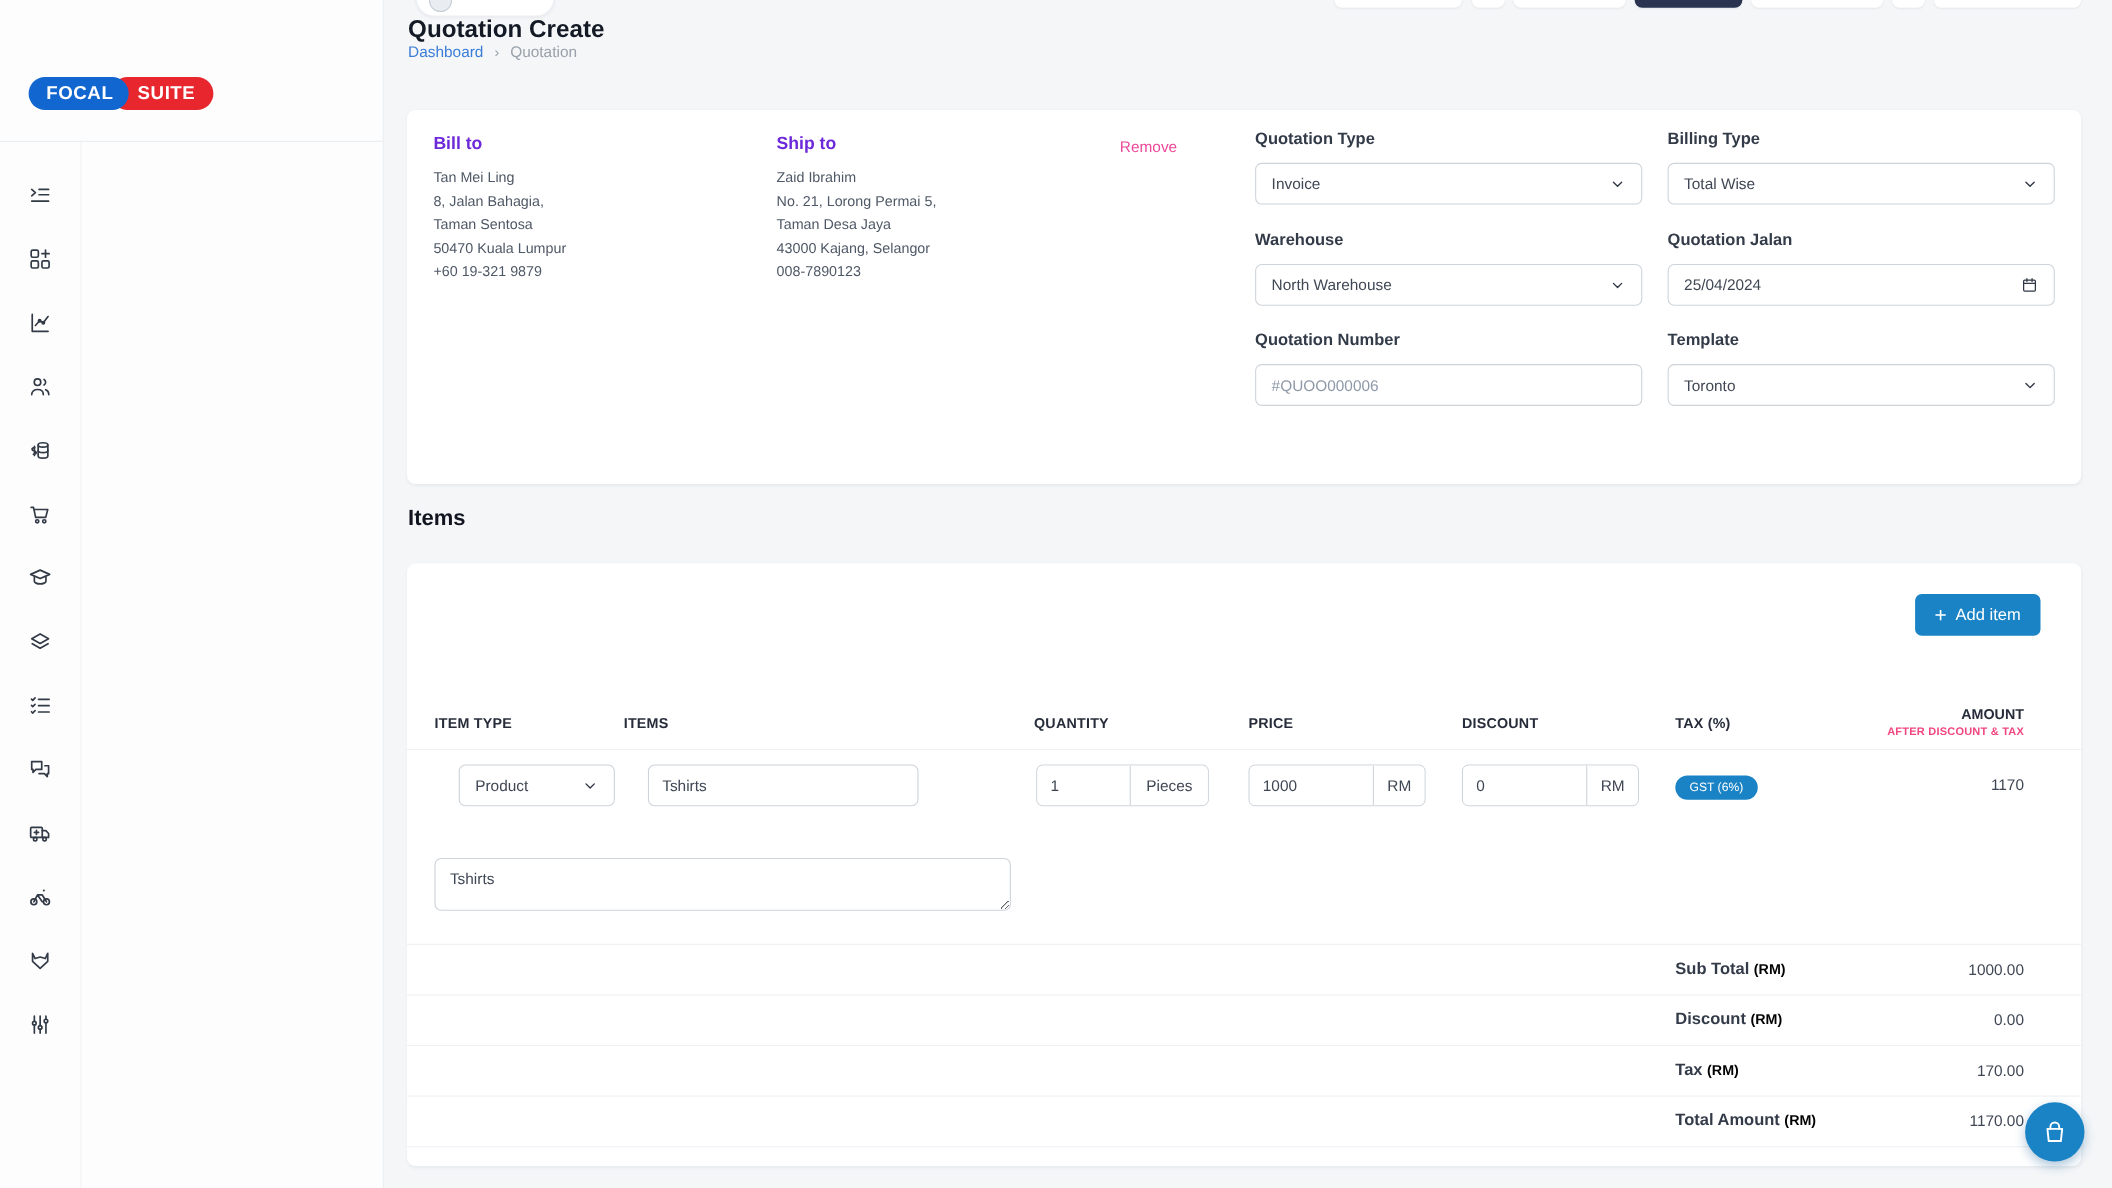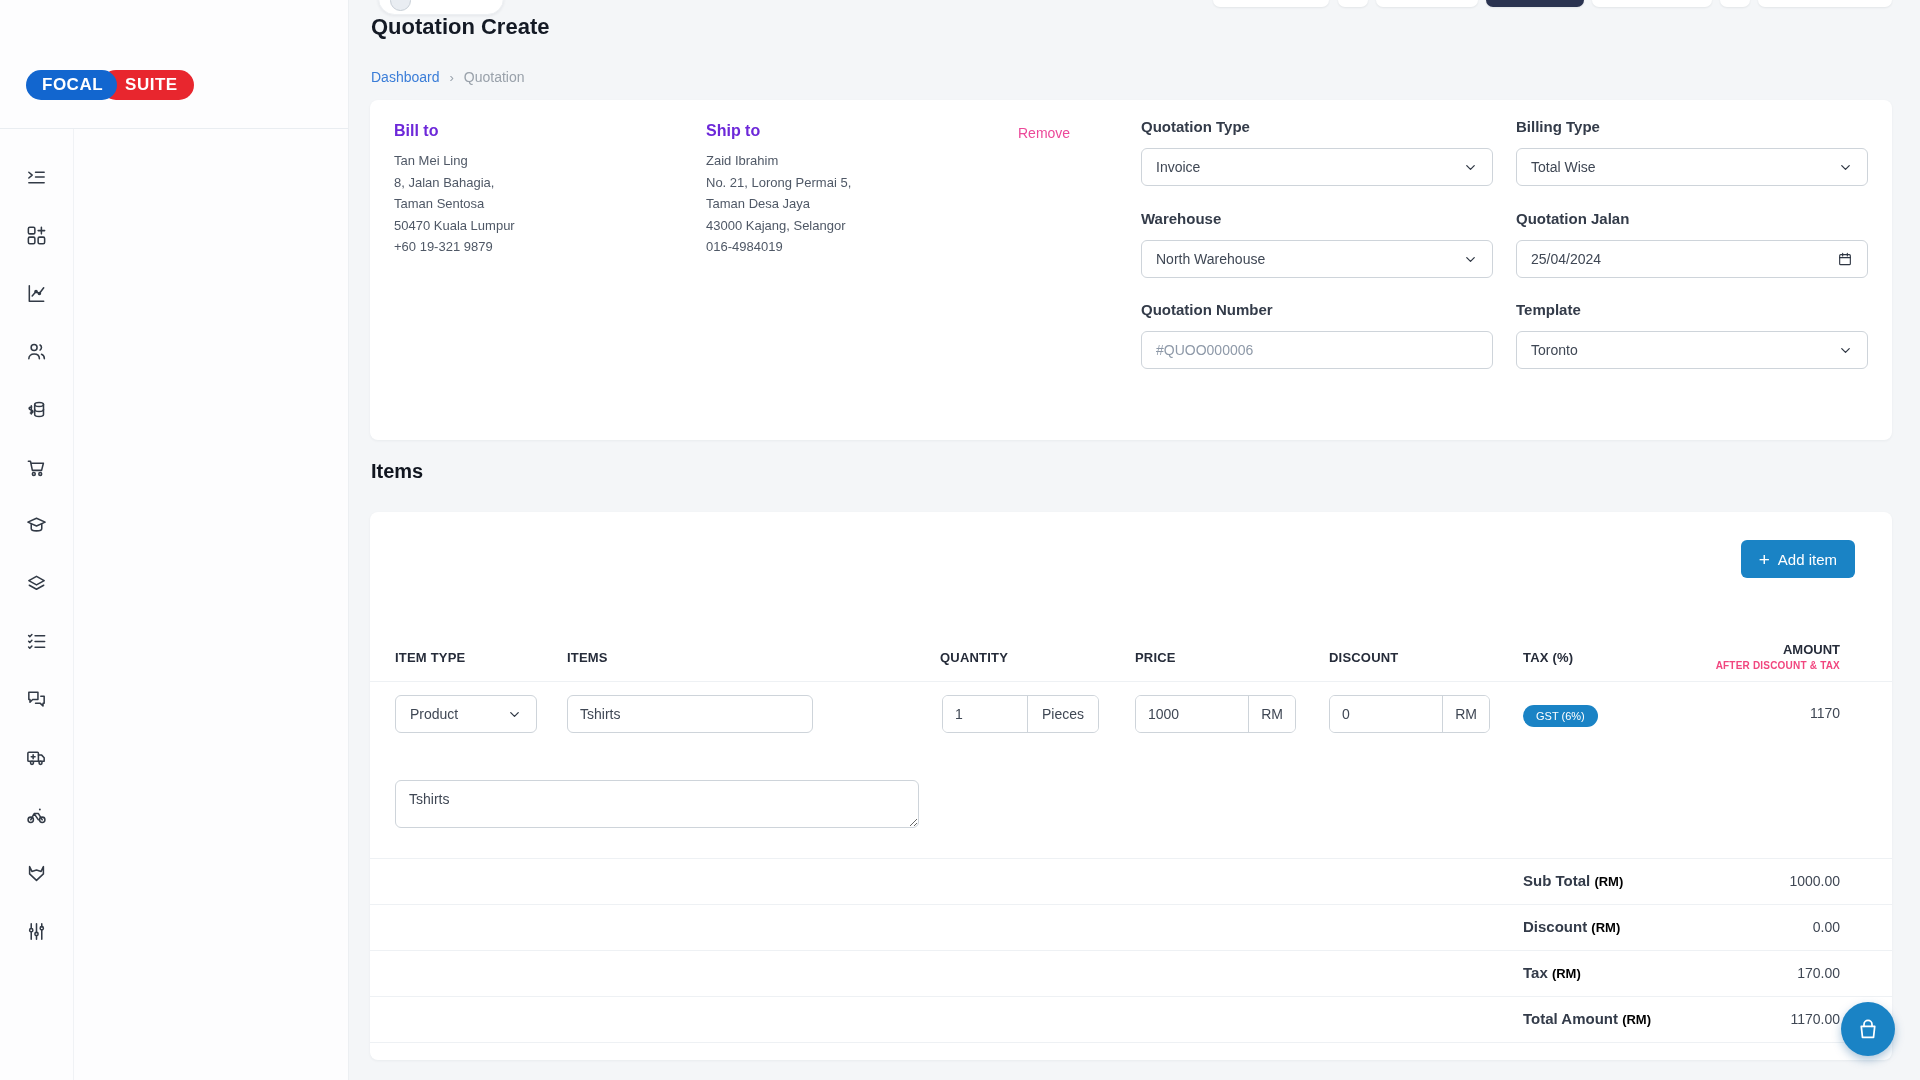--- a/index.html
+++ b/index.html
@@ -29,21 +29,21 @@
                      background: #fff; border: 1px solid #edf0f3; border-radius: 17px;
                      box-shadow: 0 1px 3px rgba(25,35,55,.07); }
   .top-avatar-circle { position: absolute; left: 11px; top: 7px; width: 21px; height: 21px;
                        border-radius: 50%; background: #e9edf2; border: 1px solid #c7ced6; }
   .top-sliver { position: absolute; top: -2px; height: 9px; background: #fff;
                 border-radius: 0 0 7px 7px; box-shadow: 0 1px 2px rgba(25,35,55,.08); }
   .top-sliver.dark { background: #2a3350; }
 
   
   .page-title { position: absolute; left: 371px; top: 14px; font-size: 22px; font-weight: 700; color: #141a25; }
-  .breadcrumb { position: absolute; left: 371px; top: 69px; font-size: 14px; display: flex; align-items: center; justify-content: flex-end; }
+  .breadcrumb { position: absolute; left: 371px; top: 39px; font-size: 14px; display: flex; align-items: center; justify-content: flex-end; }
   .crumb-link { color: #3a7dd8; text-decoration: none; cursor: pointer; }
   .crumb-sep { color: #9aa3ad; margin: 0 10px; font-size: 13px; }
   .crumb-current { color: #99a1aa; }
 
   
   .card { position: absolute; left: 370px; width: 1522px; background: #fff;
           border-radius: 8px; box-shadow: 0 1px 3px rgba(20,30,50,.05); }
   .card-addresses { top: 100px; height: 340px; }
   .card-items { top: 512px; height: 548px; }
 
@@ -74,21 +74,21 @@
                   background: #1a83c5; color: #fff; border: none; border-radius: 6px;
                   font-size: 15px; font-family: inherit; display: flex; align-items: center; gap: 8px; cursor: pointer; }
   .add-item-btn .plus { font-size: 19px; font-weight: 400; line-height: 1; }
 
   .items-head { position: absolute; left: 0; right: 0; top: 124px; height: 46px; border-bottom: 1px solid #eef1f4; }
   .th { position: absolute; top: 14px; font-size: 13px; font-weight: 700; color: #262c3a; letter-spacing: .2px; }
   .th-amount { position: absolute; right: 52px; top: 6px; text-align: right; }
   .th-amount .amt { font-size: 13px; font-weight: 700; color: #262c3a; }
   .th-amount .note { font-size: 10px; font-weight: 700; color: #f1467f; margin-top: 3px; letter-spacing: .2px; }
 
-  .row-control { position: absolute; top: 183px; height: 38px; }
+  .row-control { position: absolute; top: 183px; height: 38px; margin-left: 22px; }
   .select-mini { width: 142px; }
   input.cell-input { height: 38px; border: 1px solid #ced4da; border-radius: 6px; padding: 0 12px;
                      font-size: 14px; color: #3f4754; font-family: inherit; outline: none; background: #fff; }
   .input-group { position: absolute; top: 183px; height: 38px; display: flex; border: 1px solid #ced4da;
                  border-radius: 6px; overflow: hidden; background: #fff; }
   .input-group input { border: none; height: 100%; padding: 0 12px; font-size: 14px; color: #3f4754;
                        font-family: inherit; outline: none; min-width: 0; }
   .input-group .addon { border-left: 1px solid #ced4da; display: flex; align-items: center;
                         padding: 0 12px; font-size: 14px; color: #3f4754; background: #fff; white-space: nowrap; }
   .tax-badge { position: absolute; left: 1153px; top: 193px; background: #1a83c5; color: #fff;
@@ -256,21 +256,21 @@
       <div>50470 Kuala Lumpur</div>
       <div>+60 19-321 9879</div>
     </div>
 
     <div class="addr-label" style="left:336px">Ship to</div>
     <div class="addr-block" style="left:336px">
       <div>Zaid Ibrahim</div>
       <div>No. 21, Lorong Permai 5,</div>
       <div>Taman Desa Jaya</div>
       <div>43000 Kajang, Selangor</div>
-      <div>016-4984019</div>
+      <div>008-7890123</div>
     </div>
 
     <a class="remove-link">Remove</a>
 
     <label class="field-label" style="left:771px;top:18px">Quotation Type</label>
     <div class="control" style="left:771px;top:48px">
       <span class="val">Invoice</span>
       <svg class="chev" viewBox="0 0 24 24">
           <path d="M6 9l6 6 6-6"></path>
         </svg>

